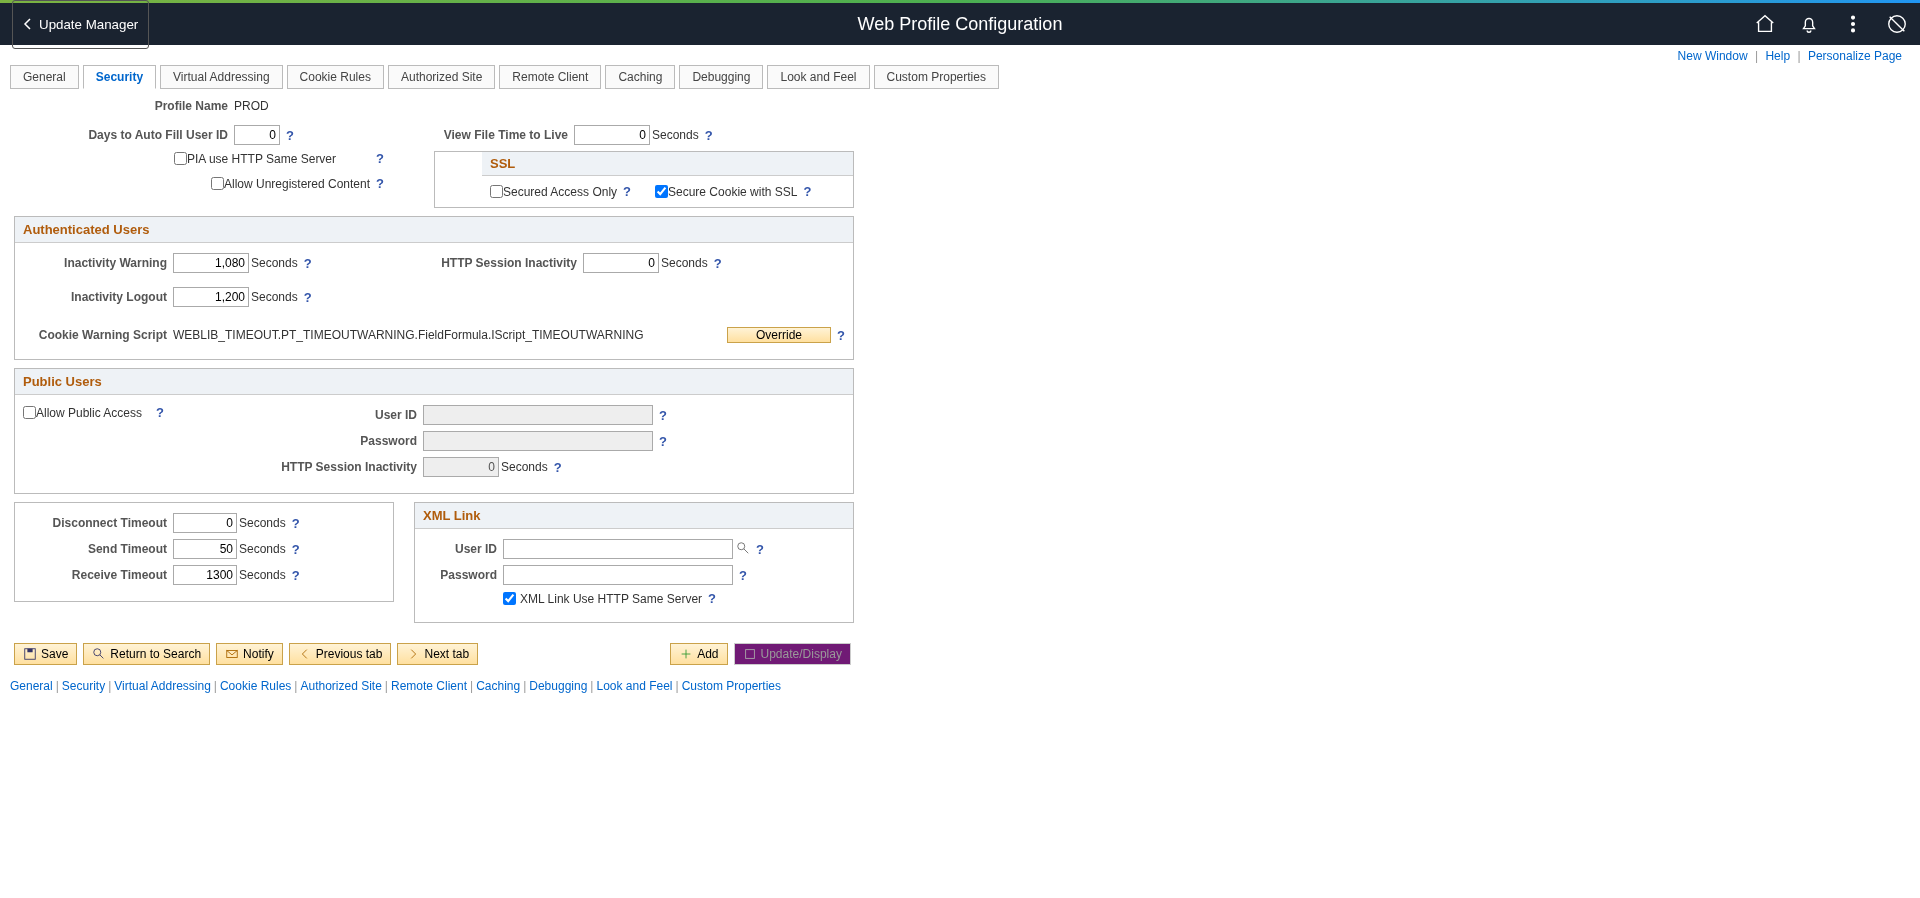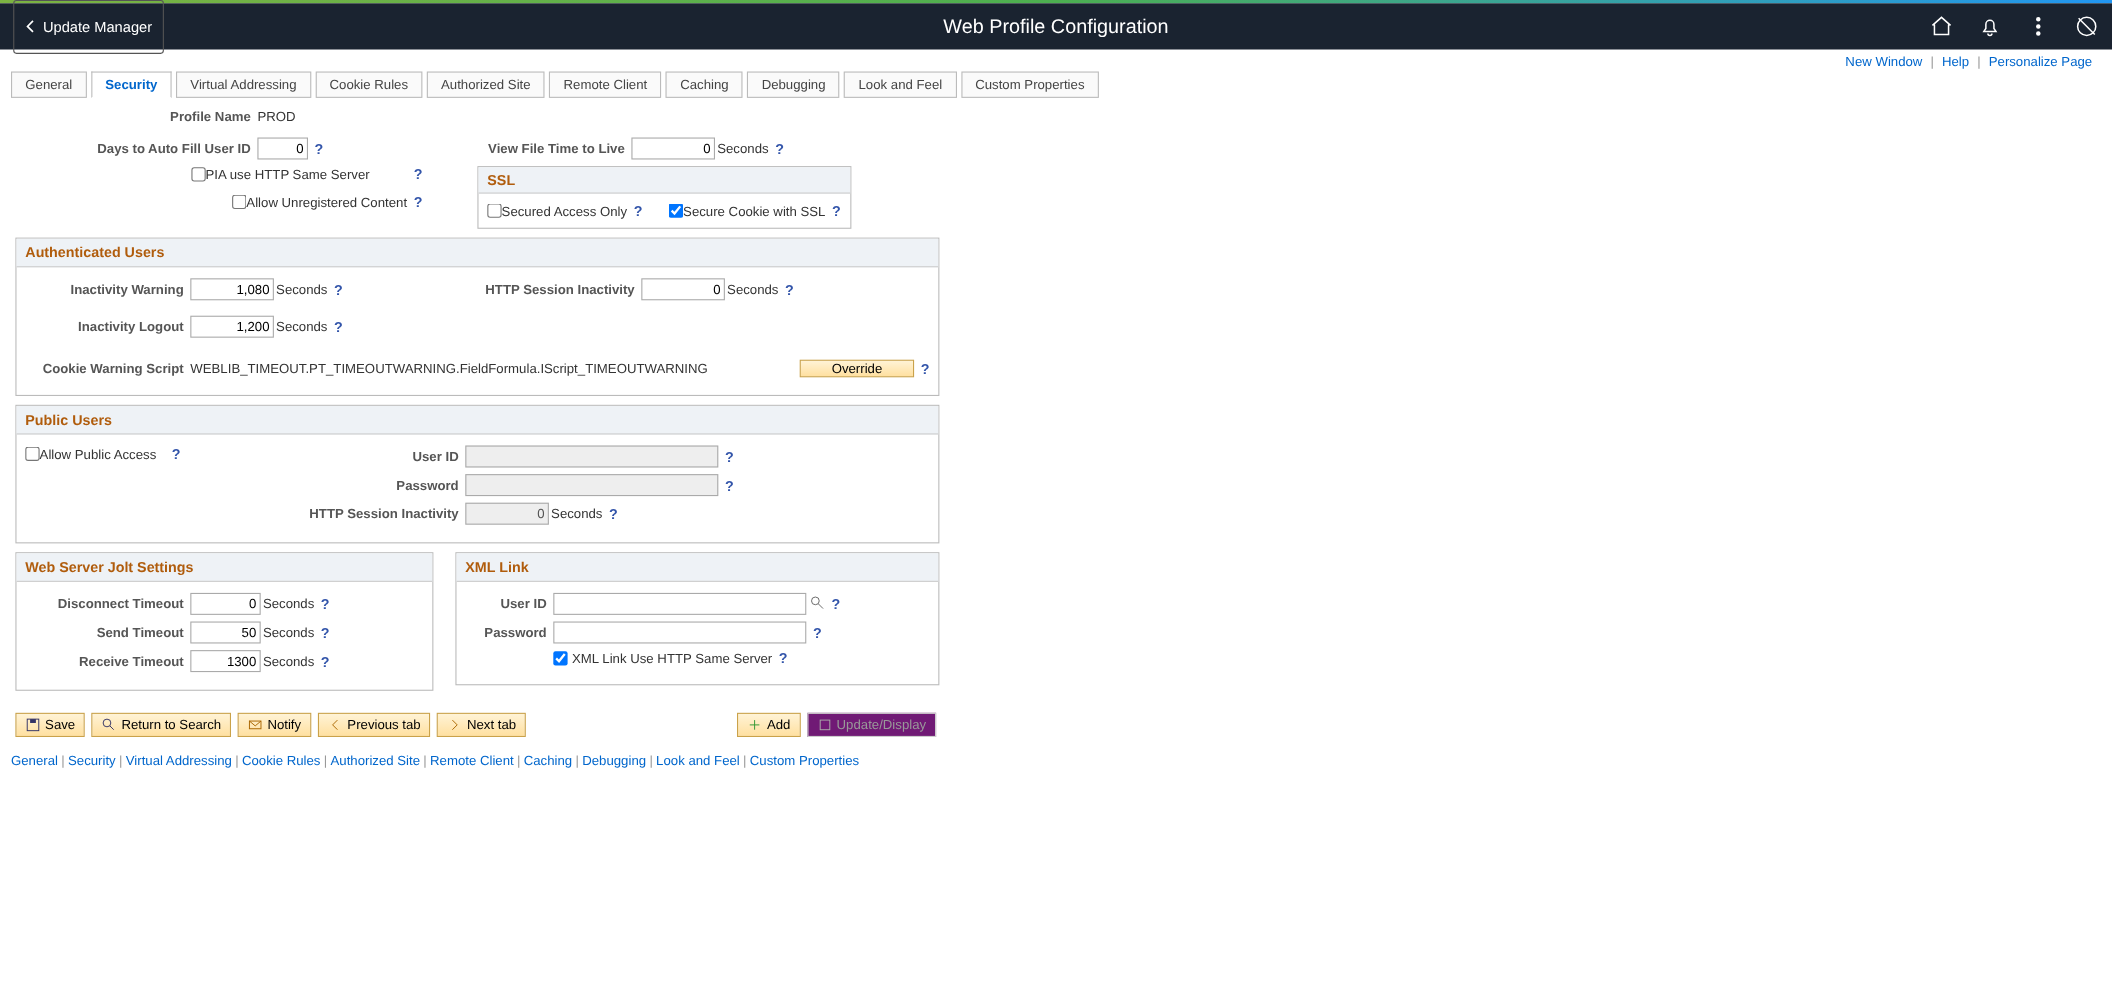--- a/index.html
+++ b/index.html
@@ -22,21 +22,21 @@
 .val { font-size: 12px; }
 input[type="text"], input[type="password"] { border: 1px solid #aaa; height: 20px; padding: 1px 3px; font-size: 12px; }
 input.num { text-align: right; width: 46px; }
 input.num-w { text-align: right; width: 76px; }
 .help { color: #3355aa; font-weight: bold; margin-left: 6px; cursor: pointer; font-size: 13px; }
 .seconds { margin-left: 2px; color: #333; }
 .two-col { display: flex; gap: 20px; align-items: flex-start; }
 .group { border: 1px solid #bbb; margin-top: 8px; }
 .group-hdr { background: #eef2f6; border-bottom: 1px solid #ccc; padding: 5px 8px; color: #b05c0c; font-weight: bold; font-size: 13px; }
 .group-body { padding: 10px 8px; }
-.ssl-box { border: 1px solid #bbb; width: 340px; }
+.ssl-box { border: 1px solid #bbb; width: 420px; padding-left: 47px; }
 .ssl-hdr { background: #eef2f6; border-bottom: 1px solid #ccc; padding: 4px 8px; color: #b05c0c; font-weight: bold; font-size: 13px; }
 .ssl-body { padding: 8px; display: flex; gap: 24px; align-items: center; }
 .chk-row { display: flex; align-items: center; gap: 0; }
 .override-btn { background: linear-gradient(#fff3d6, #ffe0a0); border: 1px solid #caa24a; padding: 0 28px; cursor: pointer; font-size: 12px; }
 .btnrow { display: flex; gap: 6px; padding: 10px 14px; align-items: center; }
 .pbtn { background: linear-gradient(#fff3d6, #ffe0a0); border: 1px solid #caa24a; padding: 3px 8px; cursor: pointer; font-size: 12px; display: inline-flex; align-items: center; gap: 4px; }
 .pbtn.disabled { background: #701a75; border-color: #ccc; color: #999; cursor: default; }
 .footer-links { padding: 4px 10px 12px 10px; font-size: 12px; }
 .footer-links a { color: #0066cc; text-decoration: none; }
 .footer-links .sep { color: #999; margin: 0 3px; }
@@ -217,21 +217,20 @@
             <span class="seconds">Seconds</span>
             <span class="help">?</span>
           </div>
         </div>
       </div>
     </div>
   </div>
 
   <div class="two-col">
     <div class="group" style="width:380px;">
-      <div class="group-hdr">Web Server Jolt Settings</div>
       <div class="group-body">
         <div class="row">
           <div class="lbl" style="width:150px;">Disconnect Timeout</div>
           <input type="text" class="num" style="width: 64px;" value="0">
           <span class="seconds">Seconds</span>
           <span class="help">?</span>
         </div>
         <div class="row">
           <div class="lbl" style="width:150px;">Send Timeout</div>
           <input type="text" class="num" style="width: 64px;" value="50">

